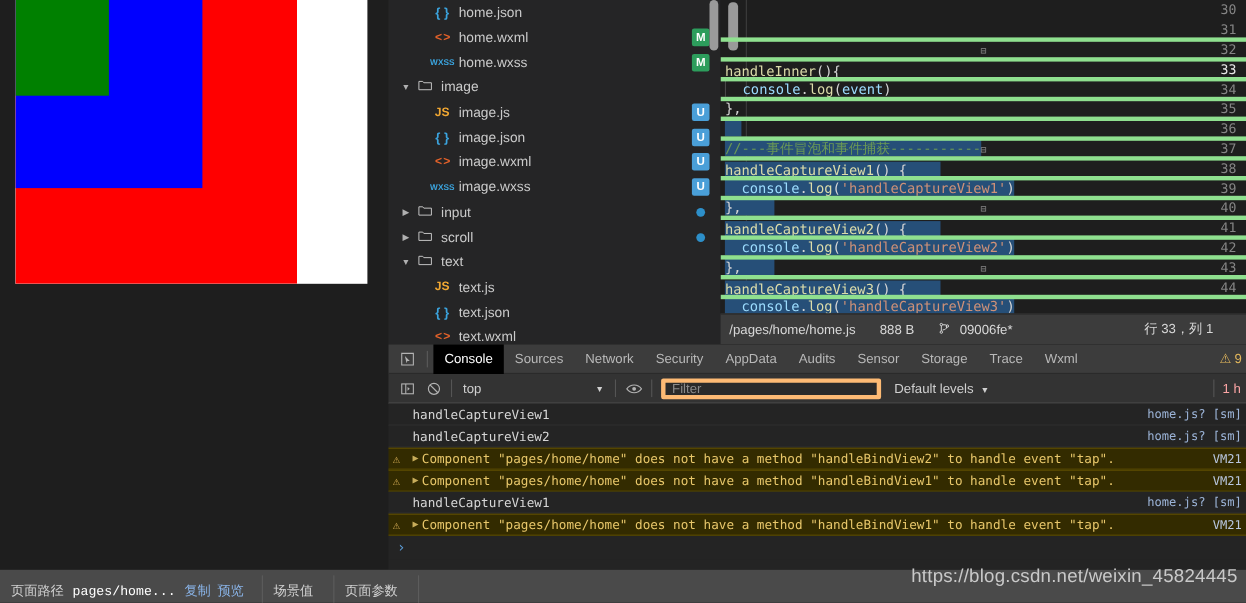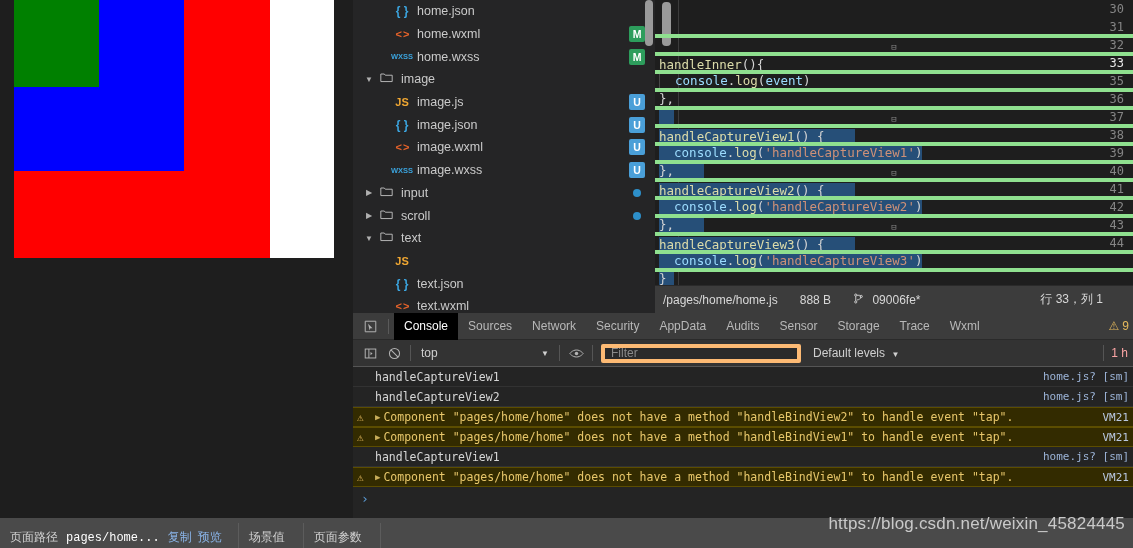--- a/index.html
+++ b/index.html
@@ -306,20 +306,21 @@
         <div class="tree-row" style="padding-left: 10px;">
           <span class="twisty">▼</span>
           <span class="ficon folder"><svg width="13" height="11" viewBox="0 0 16 13" fill="none" stroke="#c5c5c5" stroke-width="1.1">
               <path d="M1 2.2h4.3l1.2 1.5H15v7.8H1z"></path>
             </svg></span>
           <span class="tree-label">text</span>
         </div>
         <div class="tree-row" style="padding-left: 26px;">
           <span class="twisty"></span>
           <span class="ficon js">JS</span>
+          <span class="tree-label">text.js</span>
         </div>
         <div class="tree-row" style="padding-left: 26px;">
           <span class="twisty"></span>
           <span class="ficon json">{ }</span>
           <span class="tree-label">text.json</span>
         </div>
         <div class="tree-row" style="padding-left: 26px;">
           <span class="twisty"></span>
           <span class="ficon wxml">&lt; &gt;</span>
           <span class="tree-label">text.wxml</span>
@@ -329,20 +330,21 @@
   </div>
 
   <div class="editor">
     <div class="ed-vline"></div>
     <div class="ed-scrollbar"></div>
     <div id="code-lines">
         <div class="code-line"><span class="ln">30</span><span class="mod-bar"></span><span class="fold">⊟</span><span class="ctext"><span class="tok-fn">handleInner</span><span class="tok-plain">(){</span></span></div>
         <div class="code-line"><span class="ln">31</span><span class="mod-bar"></span><span class="fold"></span><span class="ctext"><span class="indent-guide"></span>  <span class="tok-prop">console</span><span class="tok-plain">.</span><span class="tok-fn">log</span><span class="tok-plain">(</span><span class="tok-prop">event</span><span class="tok-plain">)</span></span></div>
         <div class="code-line"><span class="ln">32</span><span class="mod-bar"></span><span class="fold"></span><span class="ctext"><span class="tok-plain">},</span></span></div>
         <div class="code-line active"><span class="ln">33</span><span class="mod-bar"></span><span class="fold"></span><span class="ctext"><span class="sel">  </span></span></div>
+        <div class="code-line"><span class="ln">34</span><span class="mod-bar"></span><span class="fold"></span><span class="ctext"><span class="sel tok-com">//---事件冒泡和事件捕获-----------</span></span></div>
         <div class="code-line"><span class="ln">35</span><span class="mod-bar"></span><span class="fold">⊟</span><span class="ctext"><span class="sel"><span class="tok-fn">handleCaptureView1</span><span class="tok-plain">() {    </span></span></span></div>
         <div class="code-line"><span class="ln">36</span><span class="mod-bar"></span><span class="fold"></span><span class="ctext"><span class="sel">  <span class="tok-prop">console</span><span class="tok-plain">.</span><span class="tok-fn">log</span><span class="tok-plain">(</span><span class="tok-str">'handleCaptureView1'</span><span class="tok-plain">)</span></span></span></div>
         <div class="code-line"><span class="ln">37</span><span class="mod-bar"></span><span class="fold"></span><span class="ctext"><span class="sel"><span class="tok-plain">},    </span></span></span></div>
         <div class="code-line"><span class="ln">38</span><span class="mod-bar"></span><span class="fold">⊟</span><span class="ctext"><span class="sel"><span class="tok-fn">handleCaptureView2</span><span class="tok-plain">() {    </span></span></span></div>
         <div class="code-line"><span class="ln">39</span><span class="mod-bar"></span><span class="fold"></span><span class="ctext"><span class="sel">  <span class="tok-prop">console</span><span class="tok-plain">.</span><span class="tok-fn">log</span><span class="tok-plain">(</span><span class="tok-str">'handleCaptureView2'</span><span class="tok-plain">)</span></span></span></div>
         <div class="code-line"><span class="ln">40</span><span class="mod-bar"></span><span class="fold"></span><span class="ctext"><span class="sel"><span class="tok-plain">},    </span></span></span></div>
         <div class="code-line"><span class="ln">41</span><span class="mod-bar"></span><span class="fold">⊟</span><span class="ctext"><span class="sel"><span class="tok-fn">handleCaptureView3</span><span class="tok-plain">() {    </span></span></span></div>
         <div class="code-line"><span class="ln">42</span><span class="mod-bar"></span><span class="fold"></span><span class="ctext"><span class="sel">  <span class="tok-prop">console</span><span class="tok-plain">.</span><span class="tok-fn">log</span><span class="tok-plain">(</span><span class="tok-str">'handleCaptureView3'</span><span class="tok-plain">)</span></span></span></div>
         <div class="code-line"><span class="ln">43</span><span class="mod-bar"></span><span class="fold"></span><span class="ctext"><span class="sel"><span class="tok-plain">} </span></span></span></div>
         <div class="code-line"><span class="ln">44</span><span class="mod-bar"></span><span class="fold"></span><span class="ctext"><span class="tok-plain">})</span></span></div>

